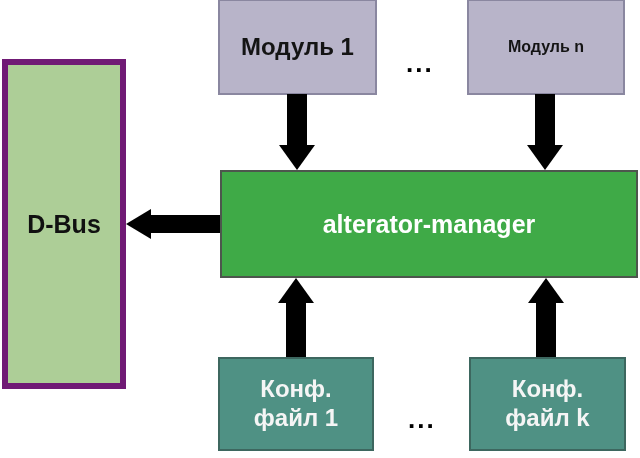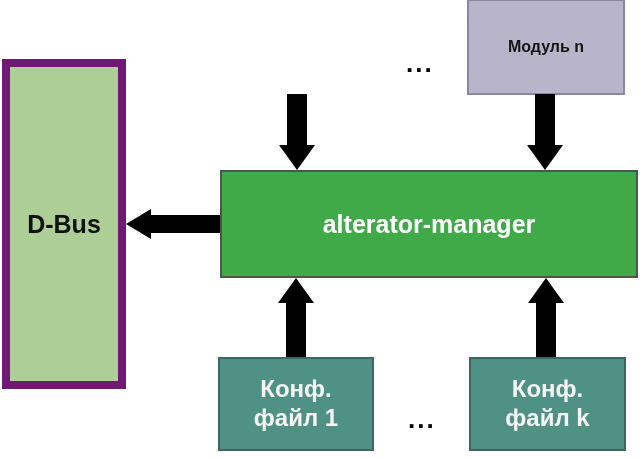--- a/index.html
+++ b/index.html
@@ -29,21 +29,21 @@
     background: #b8b4c9; border: 2px solid #8a87a0;
     color: #141414; font-size: 24px;
   }
   .box-moduleN {
     left: 467px; top: -1px; width: 158px; height: 96px;
     background: #b8b4c9; border: 2px solid #8a87a0;
     color: #141414; font-size: 16px;
   }
   .box-dbus {
     left: 2px; top: 59px; width: 124px; height: 330px;
-    background: #adce97; border: 8px solid #701a75;
+    background: #adce97; border: 6px solid #701a75;
     color: #111111; font-size: 25px;
   }
   .box-manager {
     left: 220px; top: 170px; width: 418px; height: 108px;
     background: #3faa47; border: 2px solid #4d564d;
     color: #ffffff; font-size: 25px;
   }
   .box-conf1 {
     left: 218px; top: 357px; width: 156px; height: 94px;
     background: #4f9184; border: 2px solid #3d675f;
@@ -103,20 +103,23 @@
   .a5-head  { left: 528px; top: 278px;
               border-left: 18px solid transparent;
               border-right: 18px solid transparent;
               border-bottom: 25px solid #000000; }
 </style>
 </head>
 <body>
 
 <div class="canvas">
 
+  <div class="box box-module1">
+    <span>Модуль 1</span>
+  </div>
 
   <div class="box box-moduleN">
     <span>Модуль n</span>
   </div>
 
   <div class="box box-dbus">
     <span>D-Bus</span>
   </div>
 
   <div class="box box-manager">

